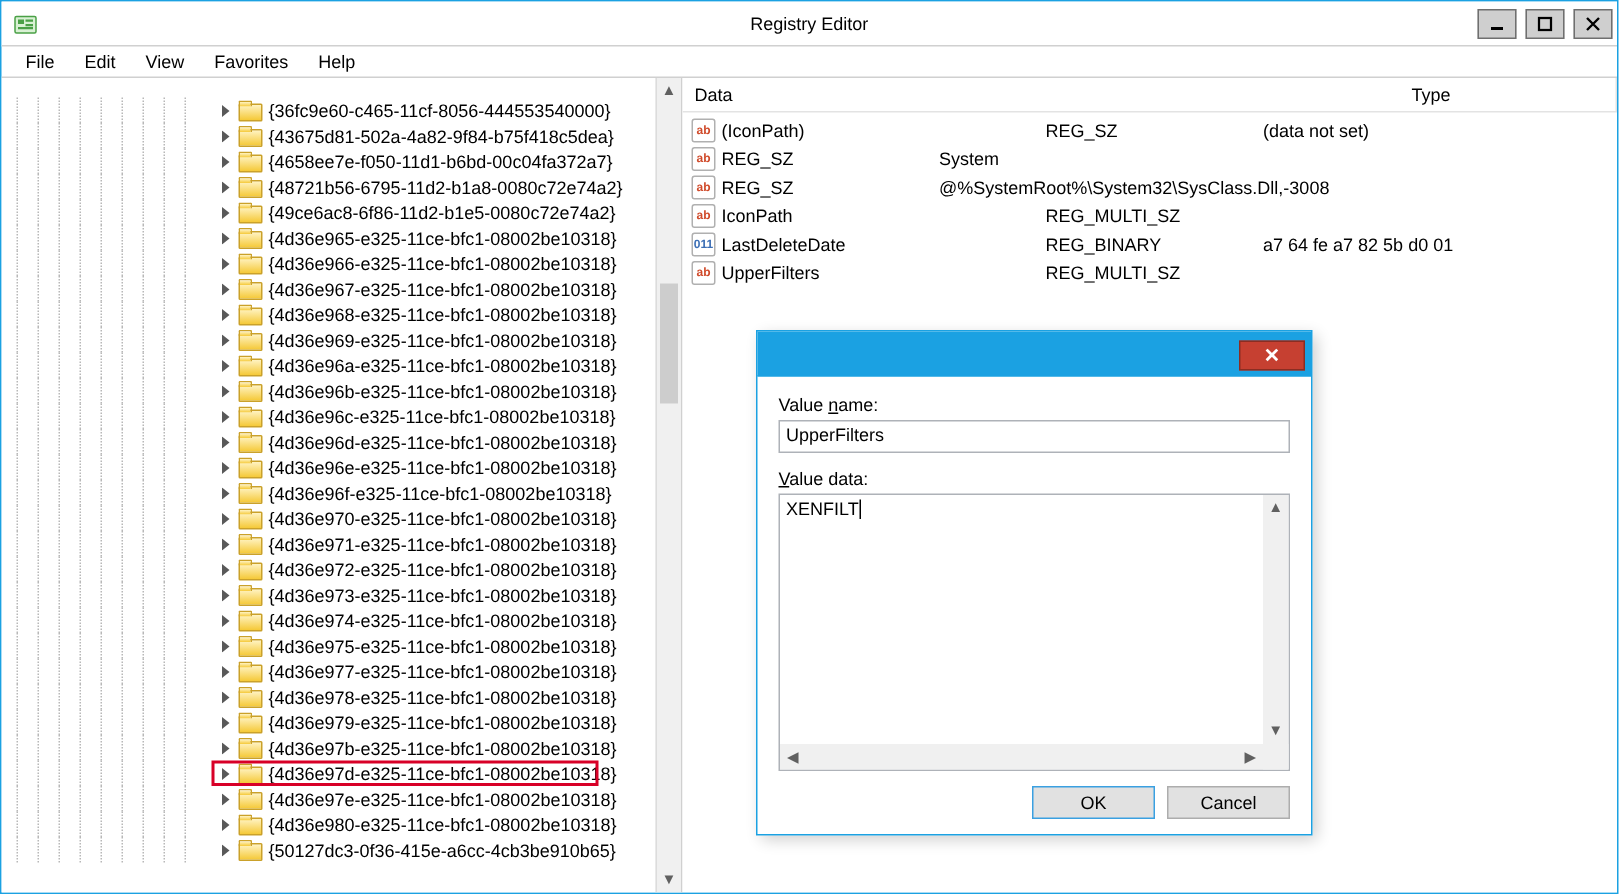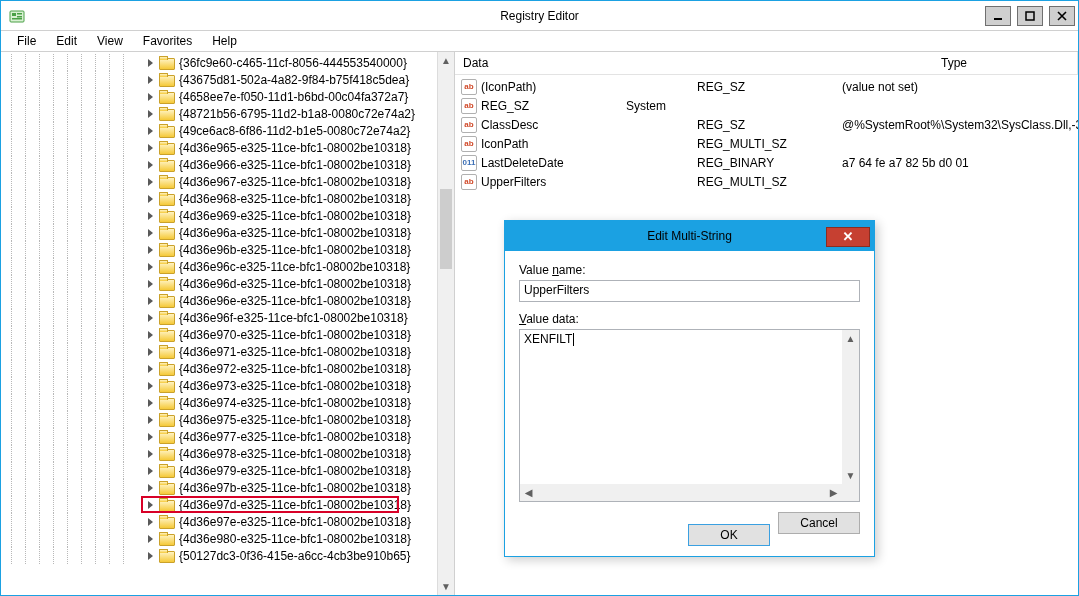--- a/index.html
+++ b/index.html
@@ -80,20 +80,21 @@
     position: relative;
     overflow: hidden;
     background: #fff;
   }
 
   
   .tree-scroll {
     position: absolute;
     inset: 0 17px 0 0;
     overflow: hidden;
+    margin-top: 11px;
   }
   .tree {
     padding: 2px 0 2px 0;
   }
   .tree-row {
     height: 17px;
     display: flex;
     align-items: center;
     white-space: nowrap;
   }
@@ -315,21 +316,20 @@
   }
   .dlg-btn {
     width: 82px; height: 22px;
     border: 1px solid #adadad;
     background: #e1e1e1;
     font-size: 12px;
     display: flex; align-items: center; justify-content: center;
   }
   .dlg-btn.primary {
     border: 1px solid #3aa0e1;
-    margin-top: 12px;
   }
 
   .caret {
     display: inline-block;
     width: 1px; height: 13px;
     background: #000;
     vertical-align: middle;
     margin-left: 1px;
   }
 </style>
@@ -991,30 +991,29 @@
   <div class="value-pane">
     <div class="columns">
       <div class="col data">Data</div>
       <div class="col type">Type</div>
     </div>
     <div class="value-rows" id="value-rows">
         <div class="value-row">
           <span class="icn sz">ab</span>
           <span class="c-name">(IconPath)</span>
           <span class="c-type">REG_SZ</span>
-          <span class="c-data">(value not set)</span>
+          <span class="c-data">(data not set)</span>
         </div>
         <div class="value-row">
           <span class="icn sz">ab</span>
           <span class="c-type">REG_SZ</span>
           <span class="c-data">System</span>
         </div>
         <div class="value-row">
           <span class="icn sz">ab</span>
-          <span class="c-name">ClassDesc</span>
           <span class="c-type">REG_SZ</span>
           <span class="c-data">@%SystemRoot%\System32\SysClass.Dll,-3008</span>
         </div>
         <div class="value-row">
           <span class="icn sz">ab</span>
           <span class="c-name">IconPath</span>
           <span class="c-type">REG_MULTI_SZ</span>
         </div>
         <div class="value-row">
           <span class="icn bin">011</span>
@@ -1028,21 +1027,20 @@
           <span class="c-type">REG_MULTI_SZ</span>
           <span class="c-data"></span>
         </div>
       </div>
   </div>
 </div>
 
 <div class="dialog-mask">
   <div class="dialog">
     <div class="dlg-title">
-      <div class="t">Edit Multi-String</div>
       <div class="dlg-close">✕</div>
     </div>
     <div class="dlg-body">
       <div class="dlg-label">
         <span>Value </span><span class="ul">n</span><span>ame:</span>
       </div>
       <div class="dlg-input">UpperFilters</div>
 
       <div class="dlg-label">
         <span></span><span class="ul">V</span><span>alue data:</span>

